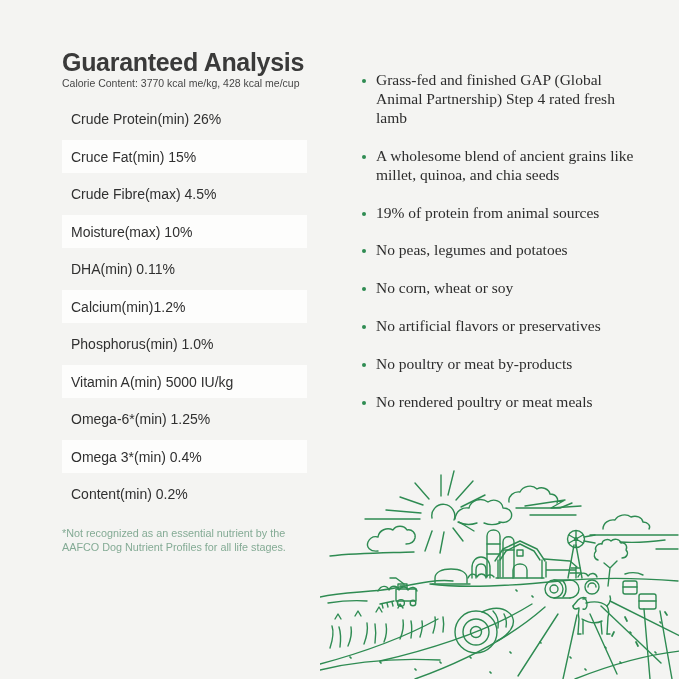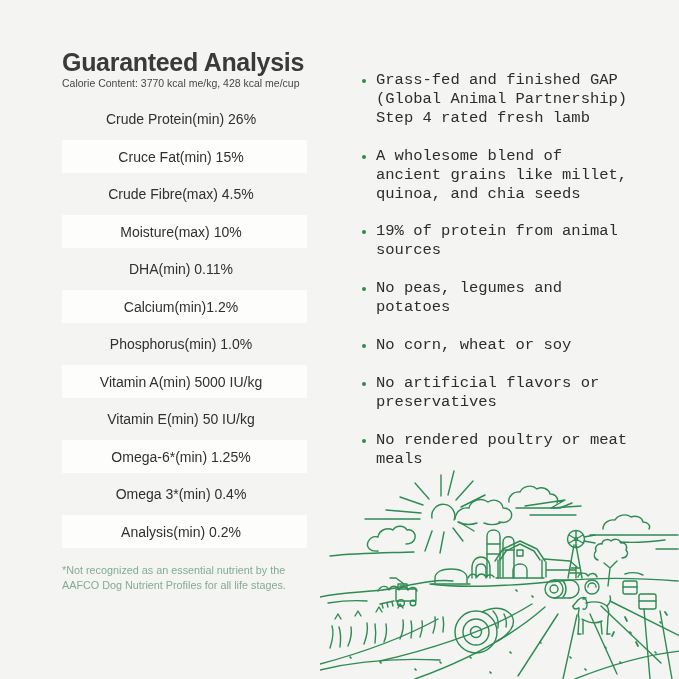--- a/index.html
+++ b/index.html
@@ -16,41 +16,41 @@
   .ga-panel { position:absolute; left:62px; top:48px; width:245px; }
   .ga-title {
     font-size:25px; font-weight:700; letter-spacing:-0.3px;
     color:var(--heading-ink,#3a3a3a); white-space:nowrap; line-height:1.15;
   }
   .ga-subtitle {
     margin-top:0; font-size:10.5px; color:#474747; white-space:nowrap;
   }
   .ga-table { margin-top:14px; }
   .ga-row {
-    display:flex; justify-content:center; align-items:center;
+    display:flex; justify-content:flex-start; align-items:center;
     height:33px; margin-bottom:4.5px; padding:0 16px 0 9px;
     font-size:14px; color:#303030;
   }
   .ga-row:nth-of-type(even) { background:var(--row-white,#fdfdfc); }
   .ga-row .val { text-align:right; white-space:nowrap; }
   .ga-footnote {
     margin-top:15px; width:242px; font-size:10.8px; line-height:1.35;
     color:var(--sage-green,#84ab95);
   }
 
   
   .benefits-panel { position:absolute; left:362px; top:58px; width:272px; }
   .benefits-title {
     font-size:24px; font-weight:700; letter-spacing:-0.2px;
     color:var(--heading-ink,#3a3a3a); line-height:1.15;
   }
   .benefits-list { margin-top:13px; list-style:none; }
   .benefit-item {
     display:flex; gap:10px; margin-bottom:19px;
-    font-family:Liberation Mono, monospace;
+    font-family:Liberation Serif, serif;
     font-size:15.5px; line-height:1.22; color:#2d2d2d;
   }
   .benefit-dot {
     flex:none; width:4px; height:4px; border-radius:50%;
     background:var(--accent-green,#2e8b52); margin-top:8px;
   }
 
   
   .farm-illustration { position:absolute; left:320px; top:456px; width:360px; height:223px; }
   .farm-illustration * { vector-effect:non-scaling-stroke; }
@@ -97,37 +97,33 @@
       <div class="ga-row">
         <span class="lbl">Phosphorus</span>
         <span class="val">(min) 1.0%</span>
       </div>
 
       <div class="ga-row">
         <span class="lbl">Vitamin A</span>
         <span class="val">(min) 5000 IU/kg</span>
       </div>
 
-      <div class="ga-row">
-        <span class="lbl">Vitamin E</span>
-        <span class="val">(min) 50 IU/kg</span>
-      </div>
 
       <div class="ga-row">
         <span class="lbl">Omega-6*</span>
         <span class="val">(min) 1.25%</span>
       </div>
 
       <div class="ga-row">
         <span class="lbl">Omega 3*</span>
         <span class="val">(min) 0.4%</span>
       </div>
 
       <div class="ga-row">
-        <span class="lbl">Analysis</span>
+        <span class="lbl">Content</span>
         <span class="val">(min) 0.2%</span>
       </div>
     </div>
 
   <p class="ga-footnote">*Not recognized as an essential nutrient by the AAFCO Dog Nutrient Profiles for all life stages.</p>
 </section>
 
 <section class="benefits-panel">
 
   <ul class="benefits-list">
@@ -155,20 +151,24 @@
       <li class="benefit-item">
         <span class="benefit-dot"></span>
         <span>No corn, wheat or soy</span>
       </li>
 
       <li class="benefit-item">
         <span class="benefit-dot"></span>
         <span>No artificial flavors or preservatives</span>
       </li>
 
+      <li class="benefit-item">
+        <span class="benefit-dot"></span>
+        <span>No poultry or meat by-products</span>
+      </li>
 
       <li class="benefit-item">
         <span class="benefit-dot"></span>
         <span>No rendered poultry or meat meals</span>
       </li>
     </ul>
 </section>
 
 <svg class="farm-illustration" viewBox="0 0 360 223" xmlns="http://www.w3.org/2000/svg" aria-hidden="true">
   <g stroke="var(--accent-green,#2e8b52)" fill="none" stroke-width="1.4" stroke-linecap="round" stroke-linejoin="round">

